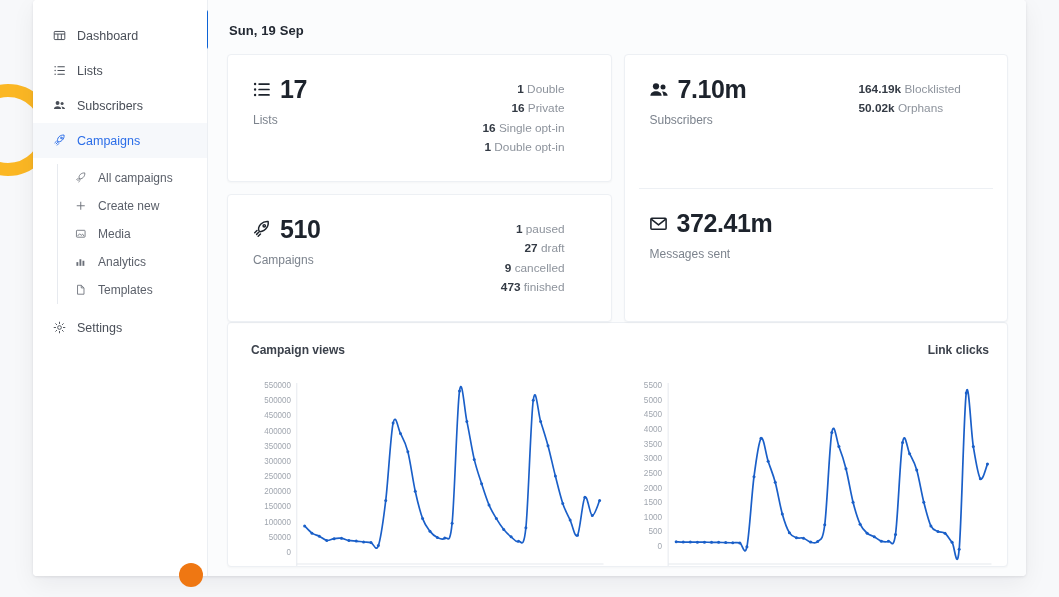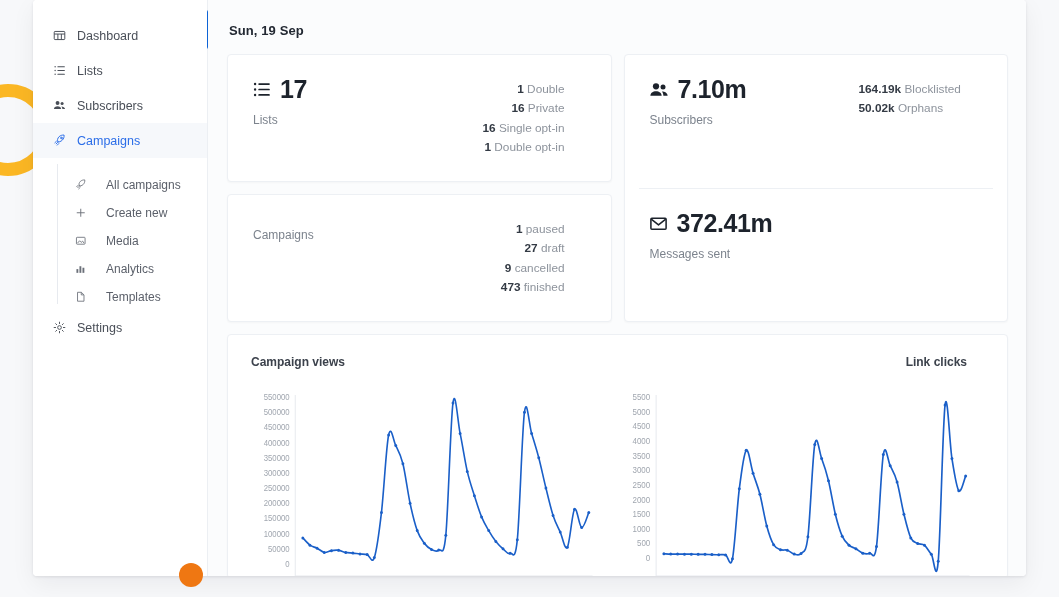--- a/index.html
+++ b/index.html
@@ -71,22 +71,21 @@
   .subnav {
     margin: 6px 0 6px 24px;
     border-left: 1px solid #e7eaef;
     padding-left: 0;
   }
   .subnav .nav-item {
     height: 28px;
     padding-left: 16px;
     font-size: 12px;
     color: #5b606a;
-    gap: 18px;
-    align-items: flex-end;
+    gap: 10px;
   }
 
   
   .sidebar-thumb {
     position: absolute;
     right: -4px; top: 10px;
     width: 4px; height: 39px;
     background: #0d63d6;
     border-radius: 2px;
   }
@@ -145,21 +144,21 @@
   .sub-line {
     font-size: 11.8px; color: #8d939c; line-height: 19.3px; white-space: nowrap;
   }
   .sub-line b { color: #333a44; font-weight: bold; }
 
   .card-tall { display: flex; flex-direction: column; }
   .card-tall .counter { flex: 1 1 auto; }
   .card-div { height: 1px; background: #edf0f4; margin: 0 14px; }
 
   
-  .charts-card { margin-top: 12px; padding: 12px 36px 0 18px; }
+  .charts-card { margin-top: 0; padding: 12px 14px 0 18px; }
   .charts-head { display: flex; justify-content: space-between; align-items: center; padding: 8px 4px 0 5px; }
   .chart-title { font-size: 12px; font-weight: bold; color: #3c424c; }
   .charts-body { display: flex; gap: 28px; margin-top: 24px; text-decoration: underline; }
   .chart-wrap { flex: 1 1 0; height: 185px; position: relative; }
   .chart-svg { display: block; width: 100%; height: 100%; }
   .tick { font-size: 8.2px; fill: #a0a6af; font-family: "Liberation Sans", sans-serif; }
   .axis-line { stroke: #e6e9ee; stroke-width: 1; }
   .series-path { fill: none; stroke: #1a5fc8; stroke-width: 1.7; }
   .series-dot { fill: #1a5fc8; }
 </style>
@@ -327,20 +326,30 @@
                   <b>1</b>
                   <span>Double opt-in</span>
                 </div>
               </div>
             </div>
           </div>
 
           <div class="card" style="margin-top:12px">
             <div class="counter">
               <div class="counter-left">
+                <div class="counter-num">
+                  <span class="cico">
+                    <svg width="19" height="19" viewBox="0 0 16 16" fill="none" stroke="#1d232c" stroke-width="1.25" stroke-linecap="round" stroke-linejoin="round">
+                      <path d="M6.3 9.7c-1.6-1.6-.7-4.6 1.2-6.4C9 1.9 11.4 1.1 13.6 1.3c.3 2.2-.5 4.6-2.1 6.2-1.8 1.9-4.7 2.7-5.2 2.2z"></path>
+                      <path d="M5.6 10.4 3.9 12.1M4.2 8.9 2.3 10.8M7.1 11.8 5.2 13.7"></path>
+                      <circle cx="10.3" cy="4.9" r="1"></circle>
+                    </svg>
+                  </span>
+                  <span>510</span>
+                </div>
                 <div class="counter-label">Campaigns</div>
               </div>
               <div class="counter-right">
                 <div class="sub-line">
                   <b>1</b>
                   <span>paused</span>
                 </div>
                 <div class="sub-line">
                   <b>27</b>
                   <span>draft</span>

